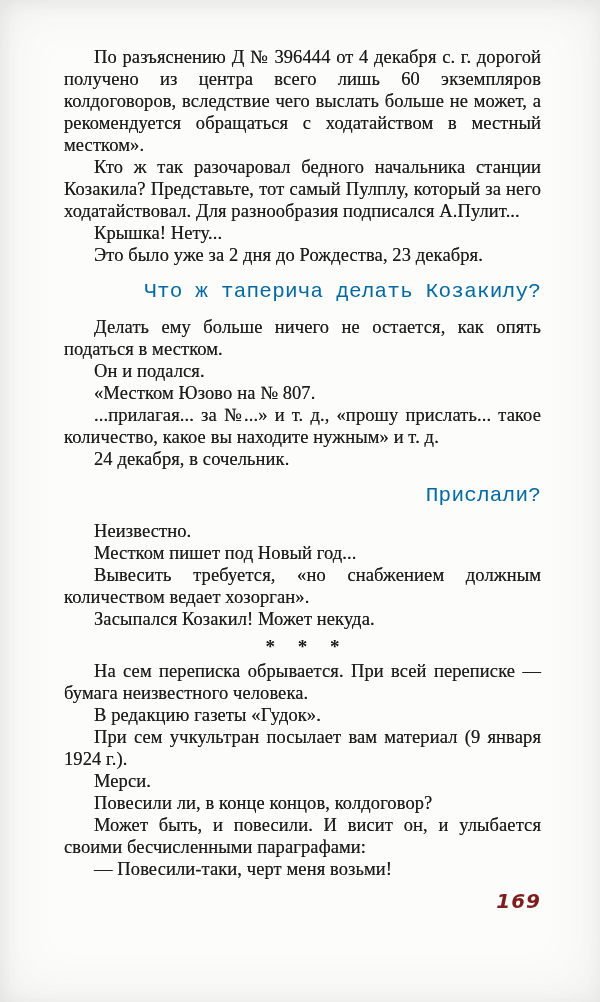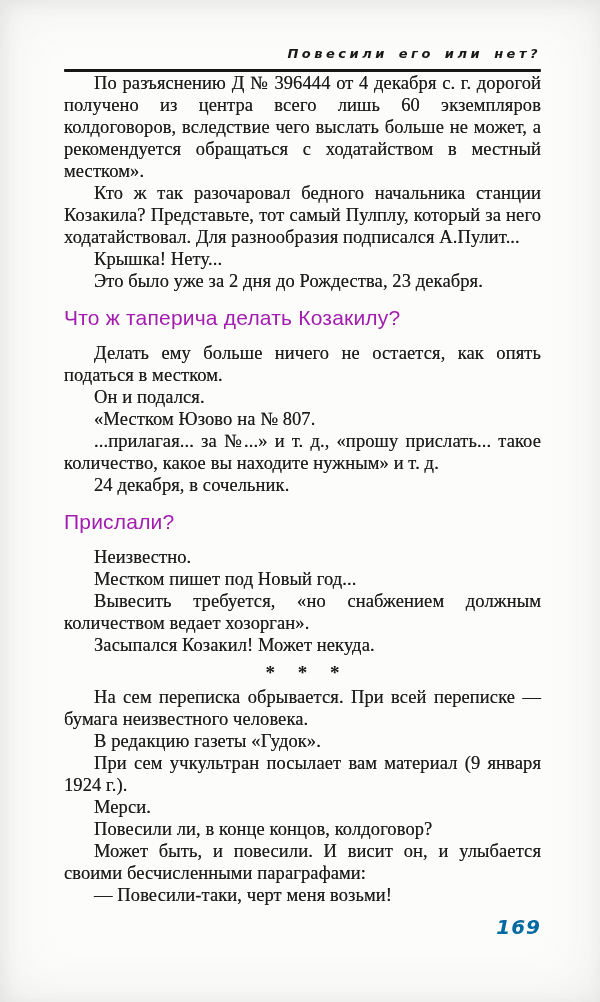--- a/index.html
+++ b/index.html
@@ -41,58 +41,54 @@
     font-size: 18.5px;
     line-height: 22px;
     text-align: justify;
     text-indent: 30px;
     letter-spacing: 0.1px;
     text-shadow: 0 0 0.4px rgba(20,20,20,0.7);
     hyphens: auto;
   }
   .subhead {
     margin: 12px 0 10px 0;
-    font-family: Liberation Sans, sans-serif;
+    font-family: Liberation Mono, monospace;
     font-weight: 400;
     font-size: 21px;
     line-height: 28px;
-    text-align: left;
-    color: #a21caf;
+    text-align: right;
+    color: #0369a1;
     letter-spacing: 0.2px;
   }
   .separator {
     margin: 8px 0 4px 0;
     text-align: center;
     font-size: 19px;
     font-weight: bold;
     line-height: 18px;
     letter-spacing: 9px;
     padding-left: 9px; 
     color: #161616;
   }
   .folio {
     margin-top: 9px;
     text-align: right;
     font-family: "DejaVu Sans", sans-serif;
     font-style: italic;
     font-weight: bold;
     font-size: 20px;
     letter-spacing: 1px;
-    color: #0369a1;
+    color: #7f1d1d;
   }
 </style>
 </head>
 <body>
 
 <div class="page">
 
-  <header>
-    <div class="running-head">Повесили его или нет?</div>
-    <div class="head-rule"></div>
-  </header>
 
   <main class="text-block">
     <p class="para">По разъяснению Д № 396444 от 4 декабря с. г. дорогой получено из центра всего лишь 60 экземпляров колдоговоров, вследствие чего выслать больше не может, а рекомендуется обращаться с ходатайством в местный местком».</p>
     <p class="para">Кто ж так разочаровал бедного начальника станции Козакила? Представьте, тот самый Пулплу, который за него ходатайствовал. Для разнообразия подписался А.Пулит...</p>
     <p class="para">Крышка! Нету...</p>
     <p class="para">Это было уже за 2 дня до Рождества, 23 декабря.</p>
 
     <h2 class="subhead">Что ж таперича делать Козакилу?</h2>
 
     <p class="para">Делать ему больше ничего не остается, как опять податься в местком.</p>

